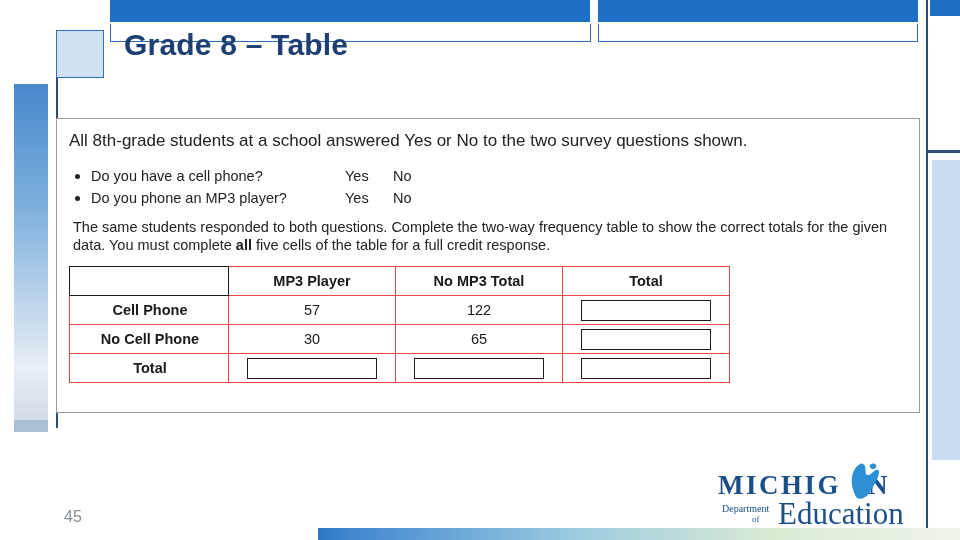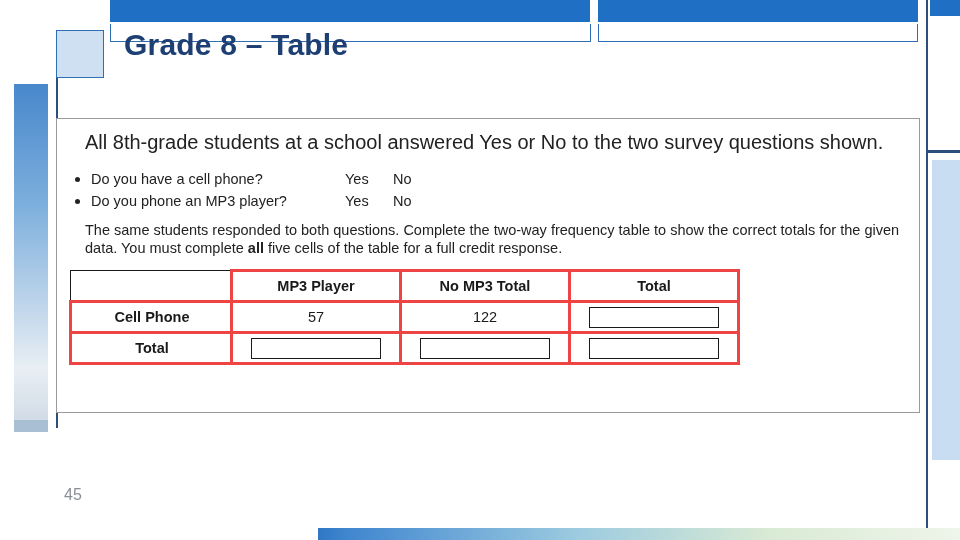--- a/index.html
+++ b/index.html
@@ -152,23 +152,23 @@
     box-sizing: border-box;
     overflow: hidden;
   }
   .content-inner {
     position: absolute;
     left: 12px; top: 12px;
     width: 840px;
     color: #1a1a1a;
   }
   .q-intro {
-    font-size: 20px;
+    font-size: 17px;
     color: #222;
-    margin: 0 0 8px 16px;
+    margin: 0 0 8px 0;
   }
   .q-list {
     margin: 16px 0 10px 0;
     padding: 0;
     list-style: none;
   }
   .q-list li {
     font-size: 14.5px;
     color: #222;
     margin: 3px 0;
@@ -189,36 +189,36 @@
     width: 250px;
   }
   .q-opt {
     display: inline-block;
     width: 44px;
   }
   .q-instructions {
     font-size: 14.5px;
     color: #222;
     line-height: 1.25;
-    margin: 6px 0 12px 16px;
+    margin: 6px 0 12px 4px;
     max-width: 836px;
   }
   .q-instructions b {
     font-weight: bold;
   }
 
   
   table.twoway {
     border-collapse: collapse;
     margin-top: 6px;
     font-size: 14.5px;
     color: #1a1a1a;
   }
   table.twoway th, table.twoway td {
-    border: 3px solid #ef4444;
+    border: 1px solid #ef4444;
     height: 28px;
     padding: 0 8px;
     text-align: center;
     vertical-align: middle;
     font-weight: normal;
   }
   table.twoway th.col-head {
     font-weight: bold;
     width: 150px;
   }
@@ -241,21 +241,21 @@
     width: 128px;
     height: 19px;
     margin: 0 auto;
     border: 1px solid #1a1a1a;
     background: #ffffff;
   }
 
   
   .page-number {
     position: absolute;
-    left: 64px; top: 486px;
+    left: 64px; top: 508px;
     font-size: 16px;
     color: #8a8f95;
   }
   .logo {
     position: absolute;
     left: 718px; top: 462px;
     width: 200px; height: 66px;
     color: #1a4f8a;
   }
   .logo-michigan {
@@ -354,36 +354,54 @@
         <tbody>
           <tr>
             <td class="row-head">Cell Phone</td>
             <td class="val">57</td>
             <td class="val">122</td>
             <td class="val">
               <span class="answer-box"></span>
             </td>
           </tr>
           <tr>
+            <td class="row-head">No Cell Phone</td>
+            <td class="val">30</td>
+            <td class="val">65</td>
+            <td class="val">
+              <span class="answer-box"></span>
+            </td>
+          </tr>
+          <tr>
             <td class="row-head">Total</td>
             <td class="val">
               <span class="answer-box"></span>
             </td>
             <td class="val">
               <span class="answer-box"></span>
             </td>
             <td class="val">
               <span class="answer-box"></span>
             </td>
           </tr>
         </tbody>
       </table>
 
     </div>
   </div>
 
   <div class="page-number">45</div>
 
+  <div class="logo">
+    <span class="logo-michigan"><span>MICHIG</span><span style="letter-spacing:0;">&nbsp;&nbsp;&nbsp;&nbsp;</span><span>N</span></span>
+    <svg class="logo-mitten" viewBox="0 0 34 38">
+      <path d="M9 36 C5 30 3 22 4 15 C5 9 8 4 12 2 C14 1 16 2 17 4 C18 7 17 10 18 12 C19 14 22 13 24 11 C26 9 28 7 30 8 C32 9 31 12 30 15 C28 20 25 25 22 30 C19 35 14 38 9 36 Z" fill="#2d8fd5"></path>
+      <path d="M22 3 C24 1 27 1 28 3 C29 5 27 7 25 7 C23 7 21 5 22 3 Z" fill="#2d8fd5"></path>
+    </svg>
+    <span class="logo-dept">Department</span>
+    <span class="logo-of">of</span>
+    <span class="logo-education">Education</span>
+  </div>
 
   <div class="bottom-bar"></div>
   <div class="bottom-bar-left"></div>
 
 </div>
 
 </body></html>

